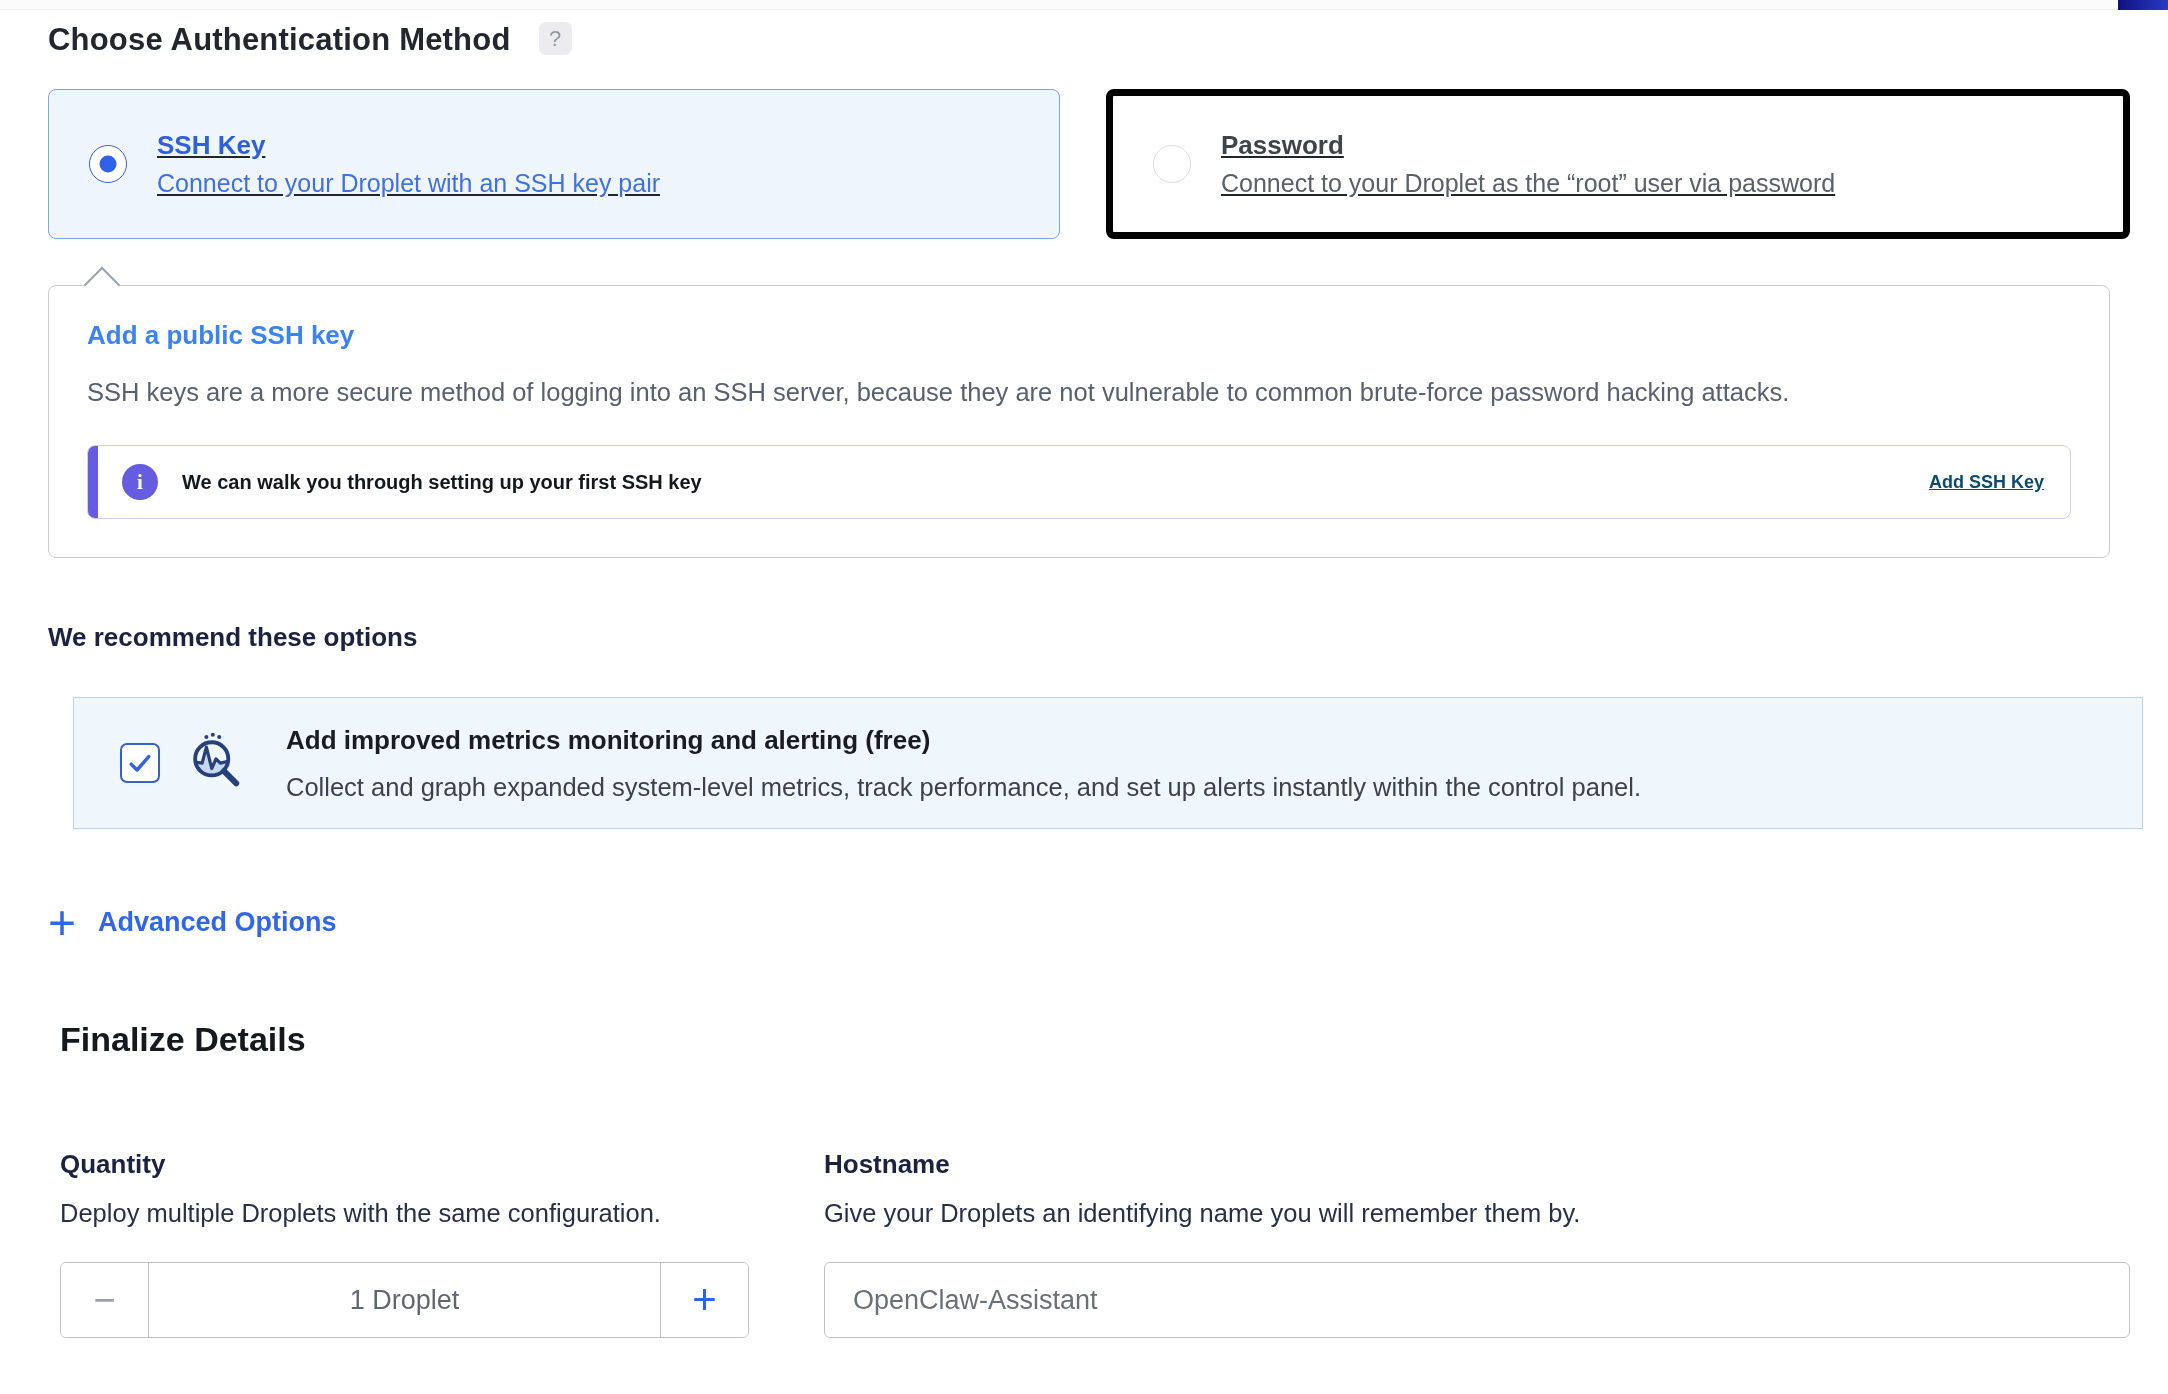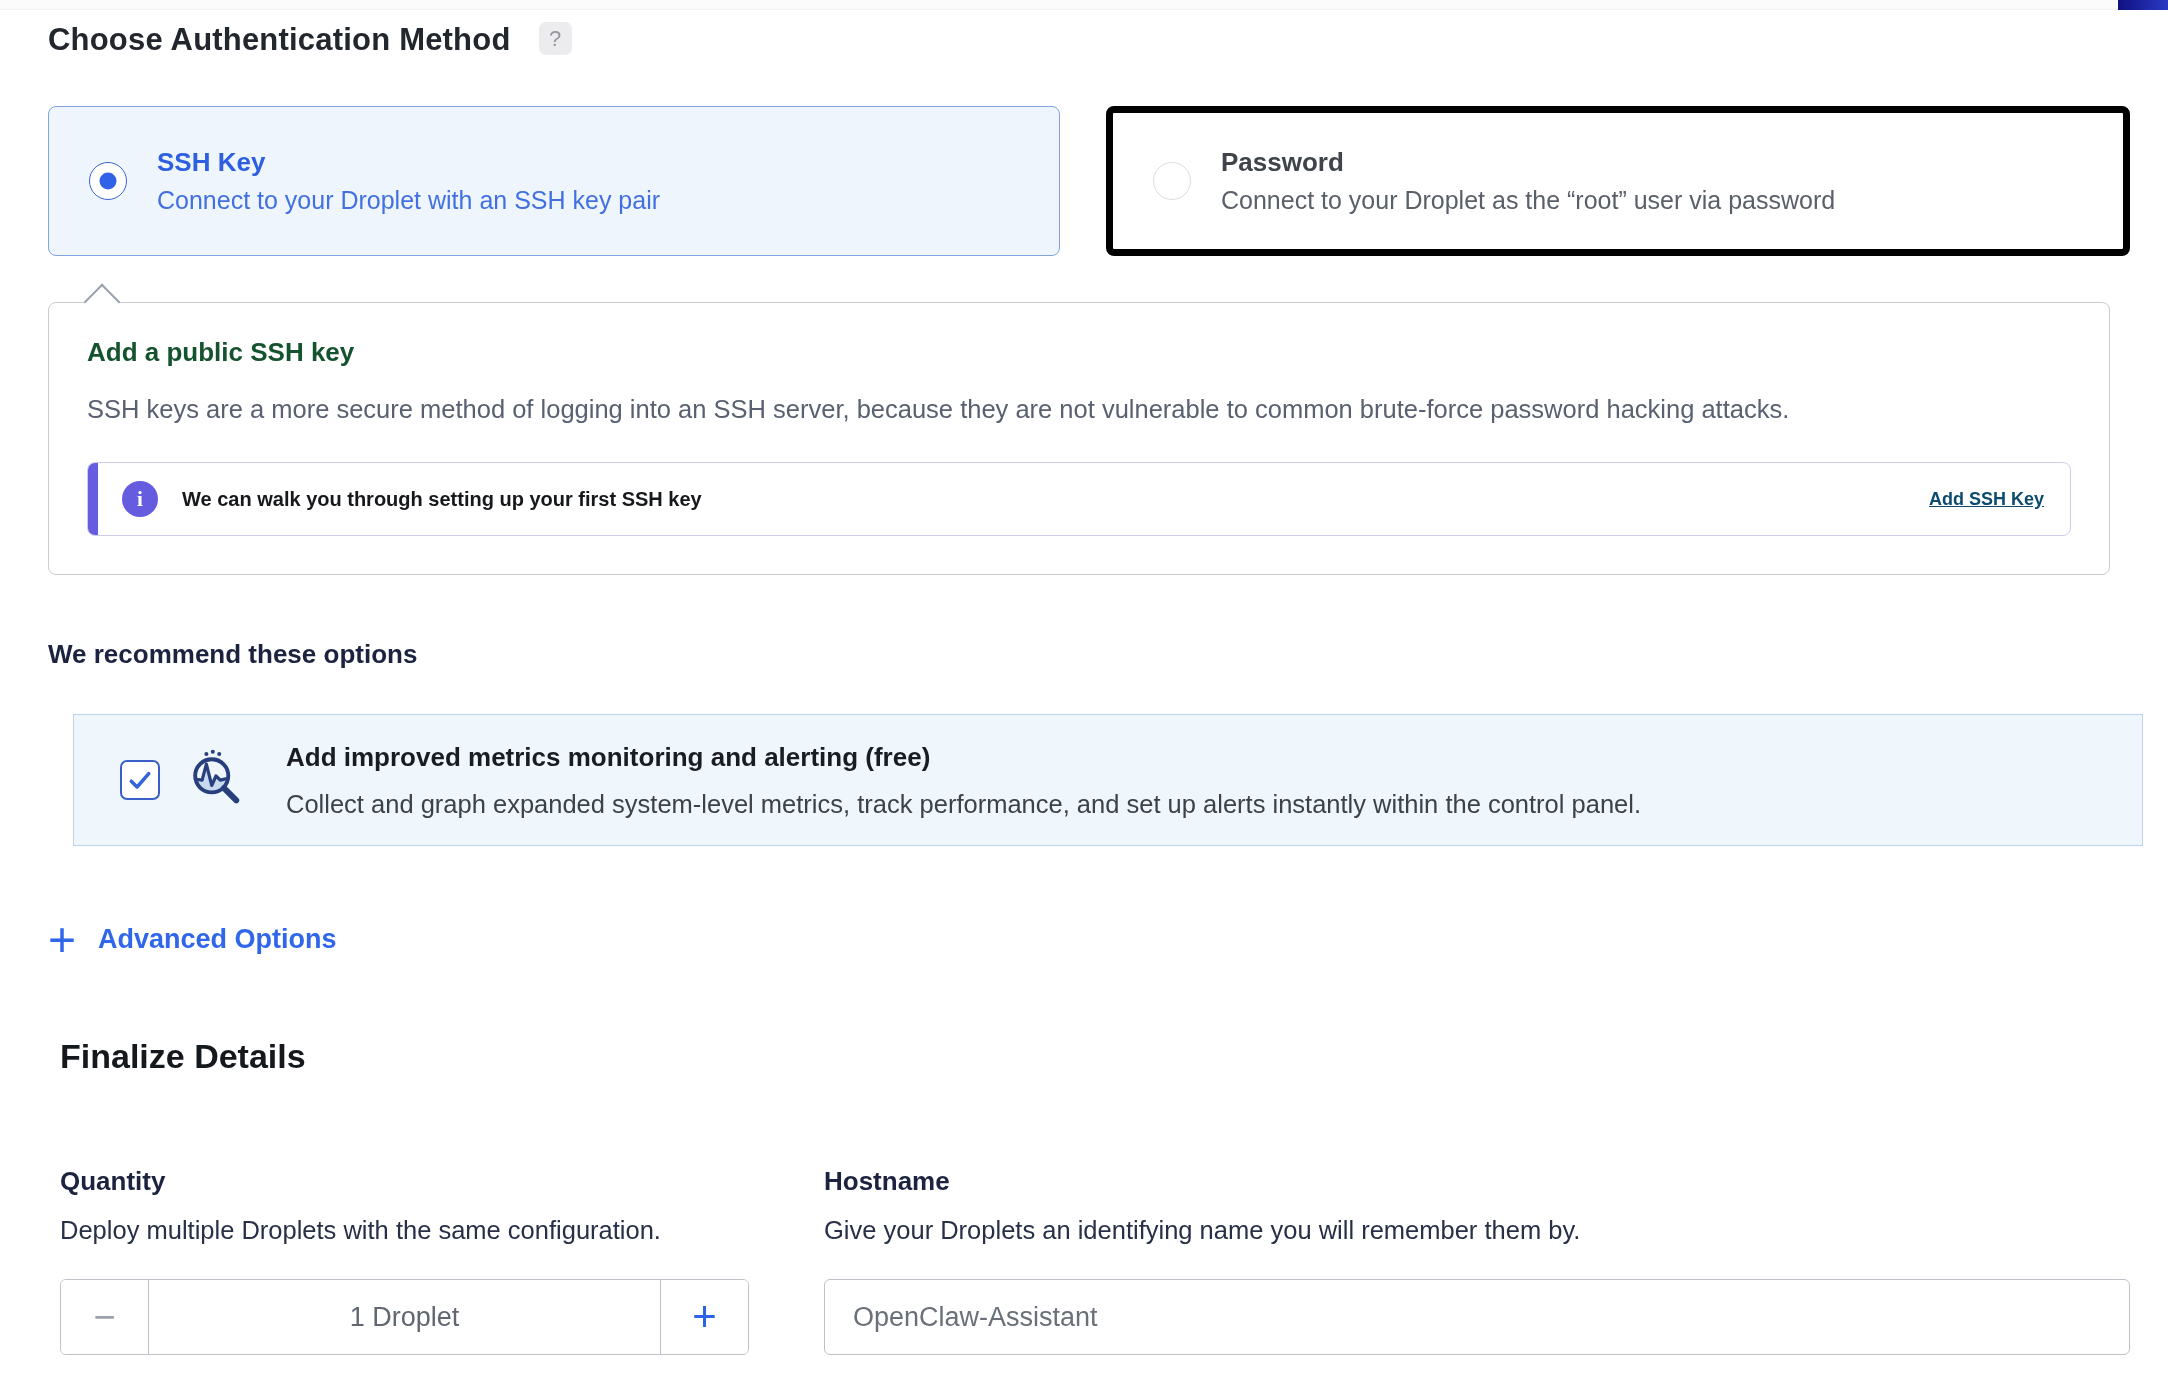--- a/index.html
+++ b/index.html
@@ -26,21 +26,21 @@
   
   .h1-row { display:flex; gap:28px; margin-top:0; }
   .h1 { font-size:31px; font-weight:700; color:#22262d; letter-spacing:.2px; }
   .help-badge {
     width:33px; height:33px; background:#ececee; border-radius:7px;
     display:flex; align-items:center; justify-content:center;
     color:#95979d; font-size:22px; font-weight:400; cursor:default;
   }
 
   
-  .cards-row { display:flex; gap:46px; margin-top:48px; }
+  .cards-row { display:flex; gap:46px; margin-top:31px;text-decoration:underline; }
   .auth-card {
     flex:1; height:150px; border-radius:8px;
     display:flex; align-items:center; padding-left:40px;
   }
   .auth-card.selected { background:#eef5fd; border:1px solid #80a3e2; }
   .auth-card.unselected { background:#ffffff; border:7px solid #000000; }
   .radio {
     width:38px; height:38px; border-radius:50%; background:#fff;
     margin-right:30px; flex:none; position:relative;
   }
@@ -61,21 +61,21 @@
   .ssh-panel {
     position:relative; margin-top:46px; width:2062px;
     border:1px solid #caccd1; border-radius:8px;
     padding:34px 38px 38px 38px; background:#fff;
   }
   .panel-caret {
     position:absolute; top:-14px; left:40px; width:26px; height:26px;
     background:#ffffff; transform:rotate(45deg);
     border-top:2px solid #9aa2ae; border-left:2px solid #9aa2ae;
   }
-  .panel-heading { font-size:26px; font-weight:700; color:#14532d; }
+  .panel-heading { font-size:26px; font-weight:700; color:#3b82f6; }
   .panel-body { margin-top:24px; font-size:25.5px; color:#596070; line-height:1.35; }
   .info-banner {
     margin-top:36px; display:flex; align-items:center;
     border:1px solid #cfccec; border-radius:8px; height:74px;
     overflow:hidden; background:#fff;
   }
   .info-accent { width:10px; align-self:stretch; background:#655ce0; flex:none; }
   .info-icon {
     width:36px; height:36px; border-radius:50%; background:#655ce0;
     color:#fff; display:flex; align-items:center; justify-content:center;

